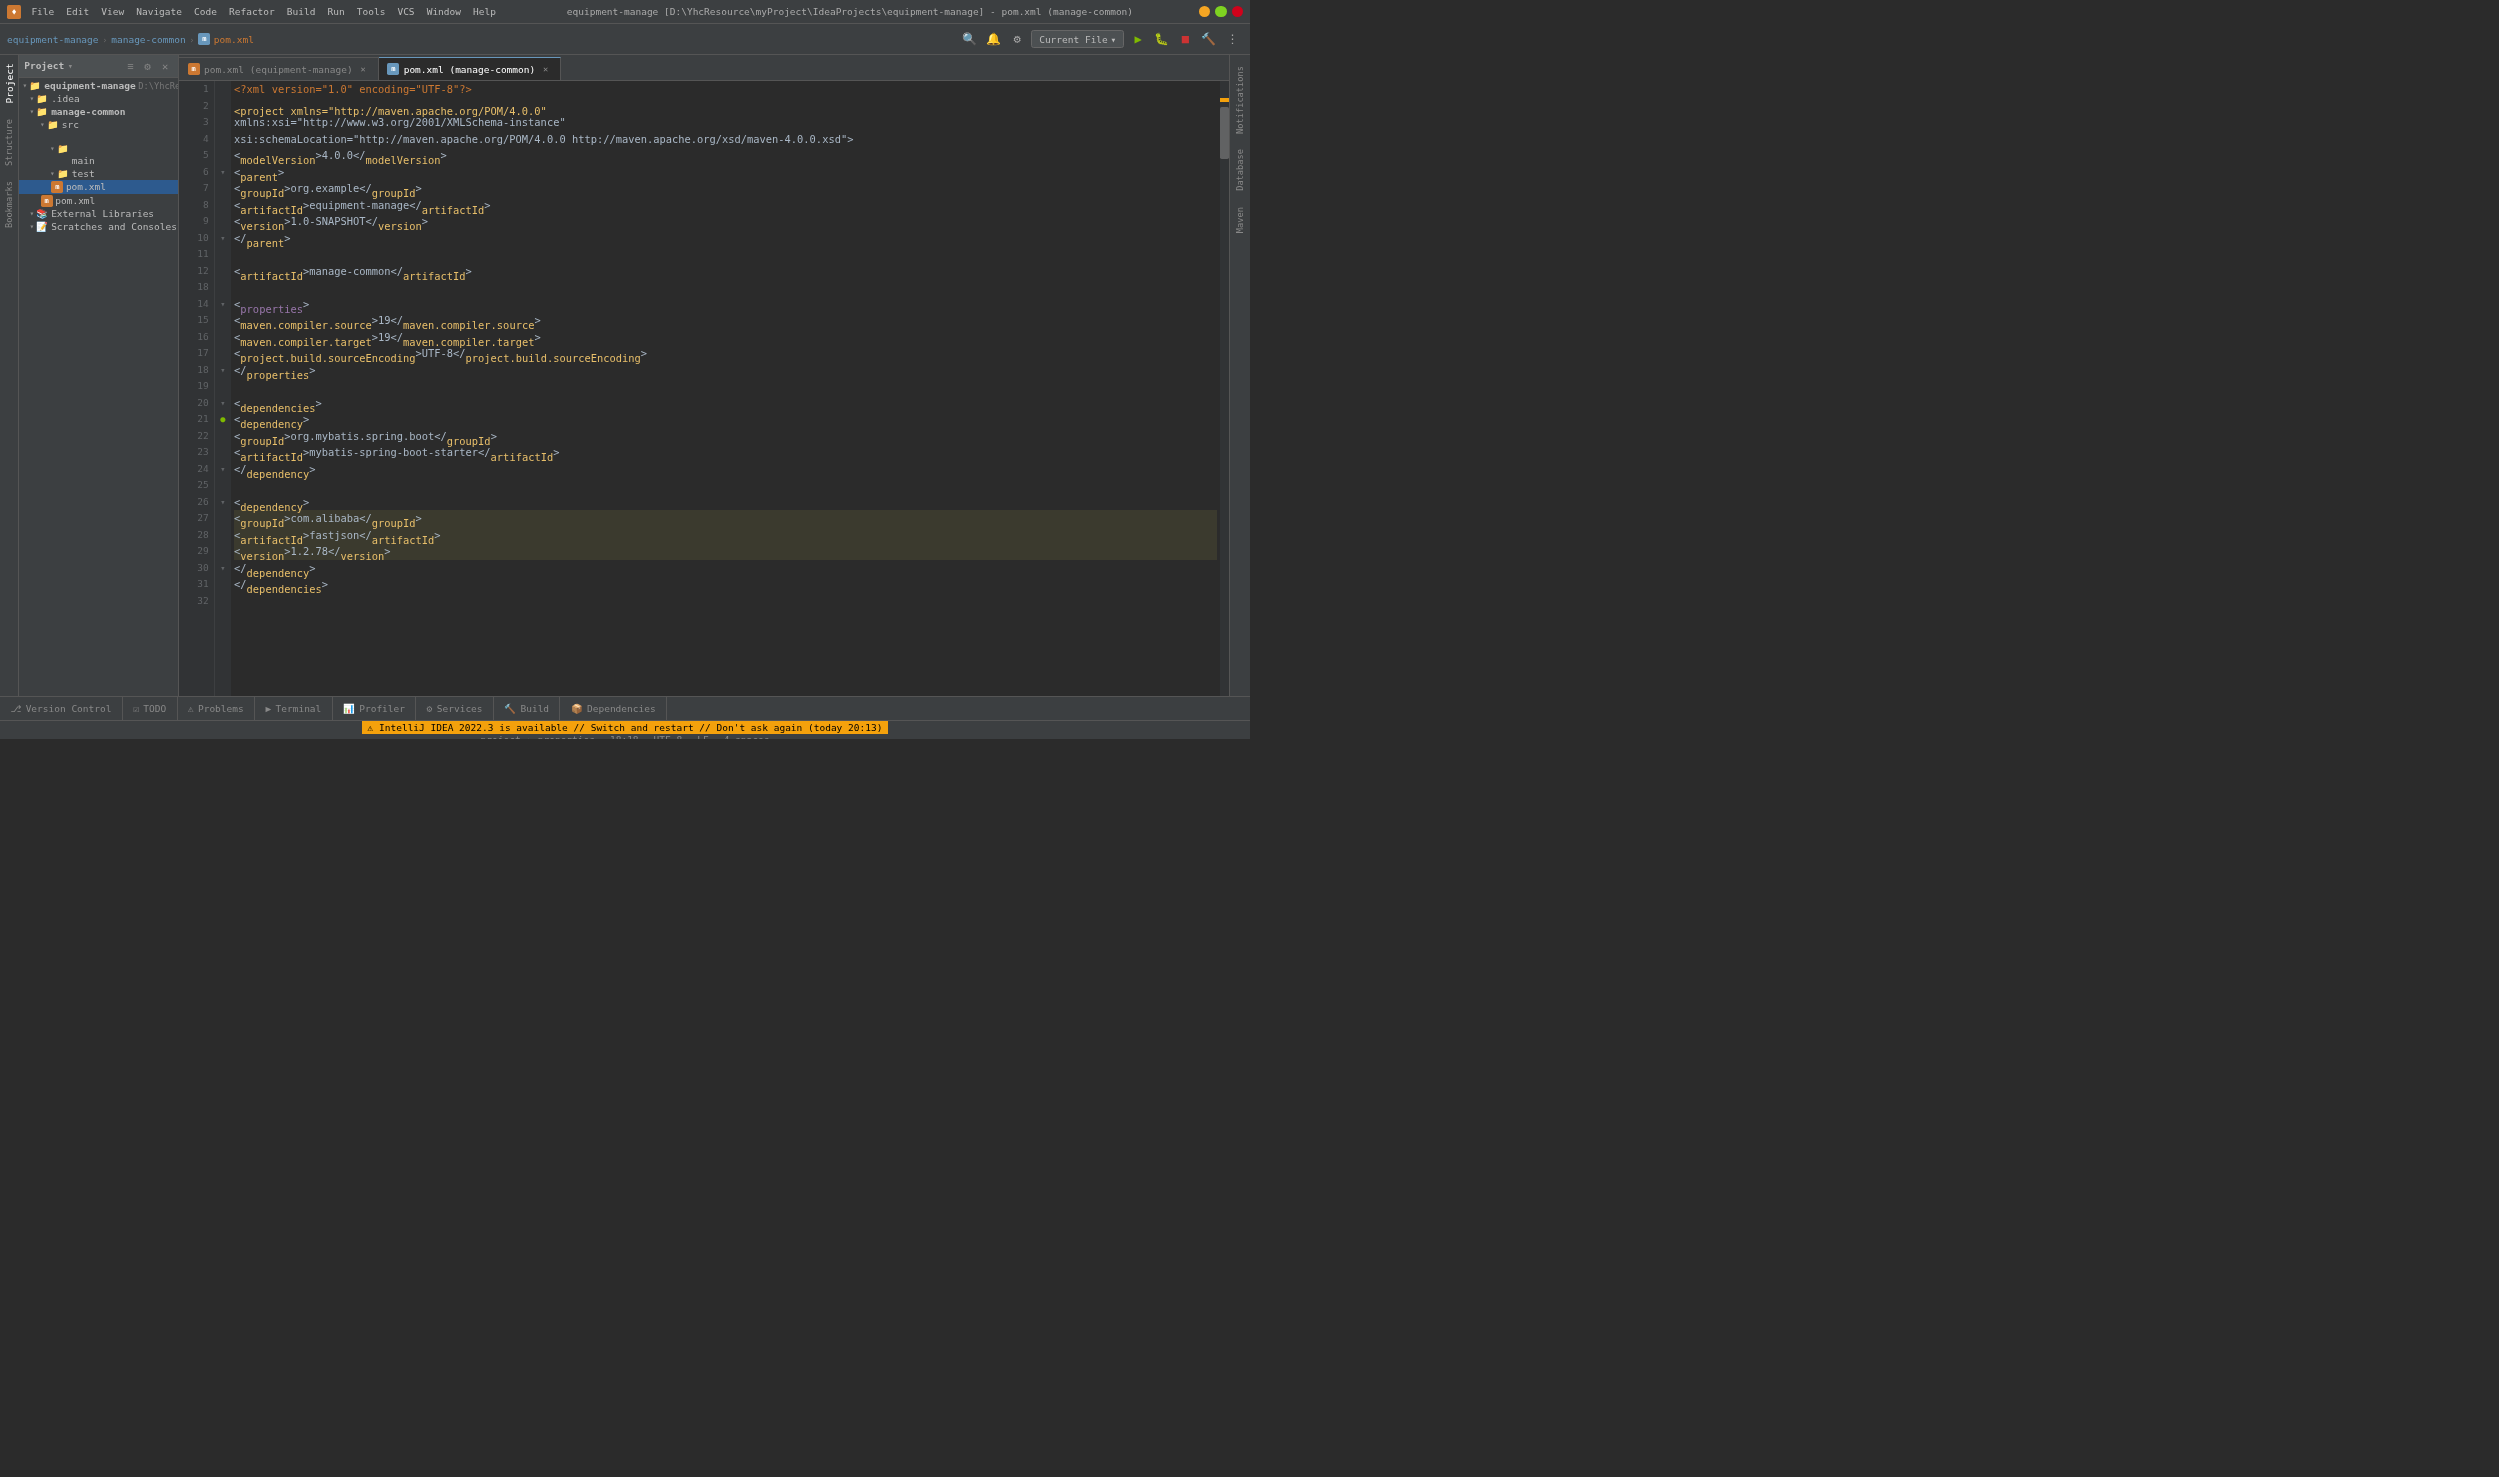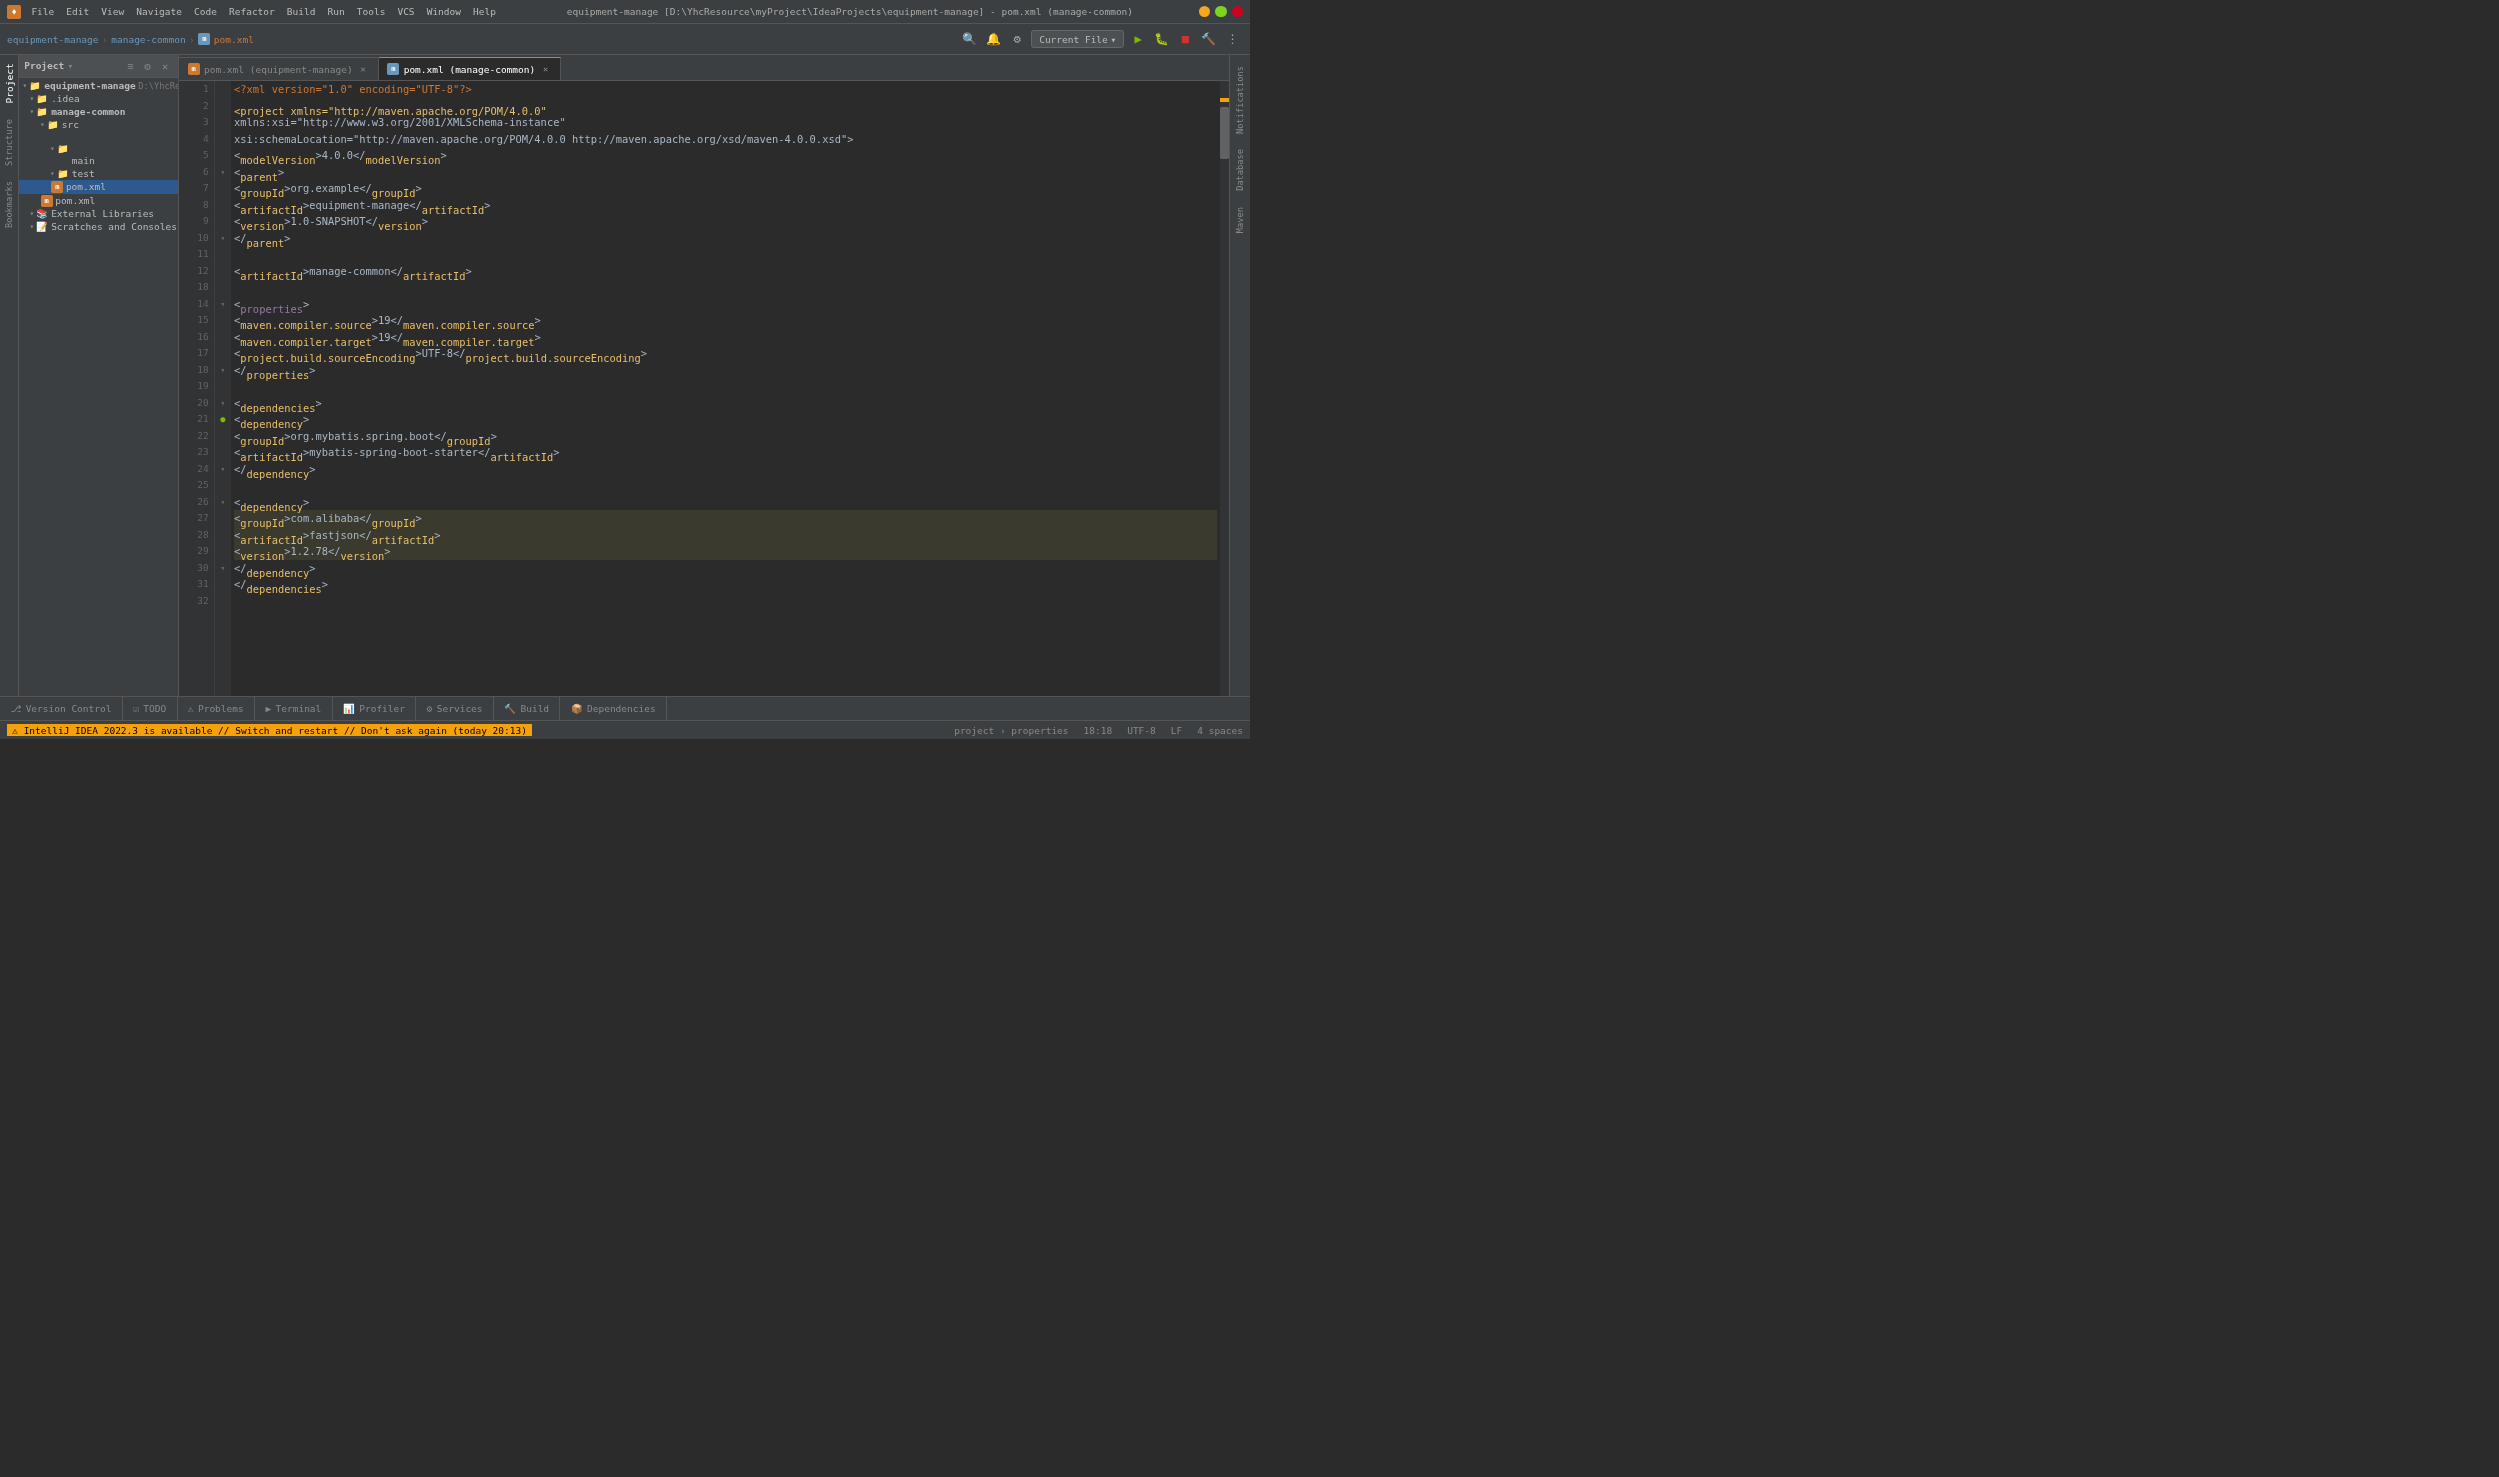--- a/index.html
+++ b/index.html
@@ -339,20 +339,21 @@
     
     .status-bar {
       height: 19px;
       background: #3c3f41;
       display: flex;
       align-items: center;
       justify-content: space-between;
       padding: 0 7px;
       border-top: 0.9px solid #555;
       flex-shrink: 0;
+      flex-direction: column;
     }
     .status-left {
       display: flex; align-items: center; gap: 3.5px; font-size: 9.5px; color: #888;
     }
     .status-right {
       display: flex; align-items: center; gap: 15px; font-size: 9.5px; color: #888;
     }
     .status-warning {
       background: #f4a10c;
       color: #000;

